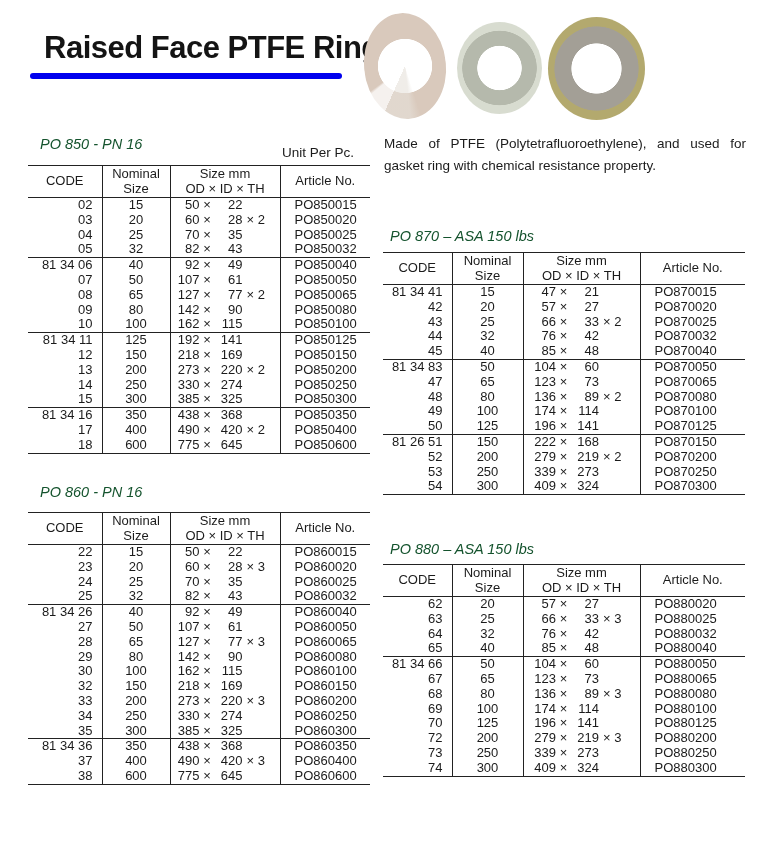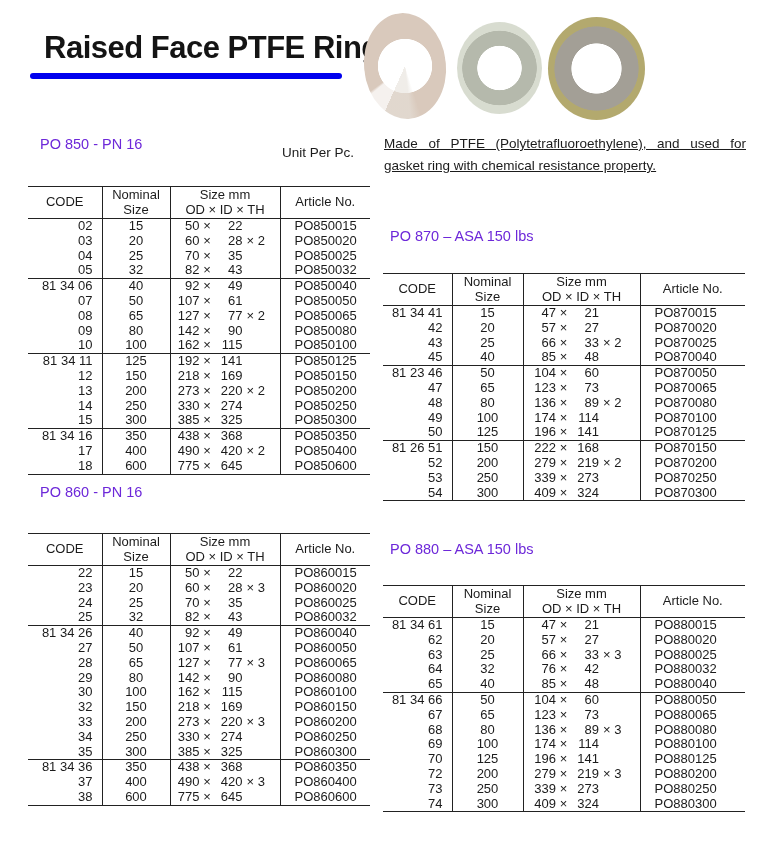--- a/index.html
+++ b/index.html
@@ -12,39 +12,39 @@
   .title-underline{position:absolute;left:30px;top:73px;width:312px;height:6px;
          border-radius:3px;background:#0000ee;}
 
   
   .ring{position:absolute;border-radius:50%;}
   #ring0{left:364px;top:13px;width:82px;height:106px;transform:rotate(-6deg);}
   #ring1{left:457px;top:22px;width:85px;height:92px;}
   #ring2{left:548px;top:17px;width:97px;height:103px;}
 
   
-  .tbl-label{position:absolute;font-size:14.5px;color:#6d28d9;white-space:nowrap;}
+  .tbl-label{position:absolute;font-size:14.5px;color:#14532d;white-space:nowrap;font-style:italic;}
   #label-850{left:40px;top:136px;}
   #label-860{left:40px;top:484px;}
   #label-870{left:390px;top:228px;}
   #label-880{left:390px;top:541px;}
   .unit-note{position:absolute;left:282px;top:145px;font-size:13.5px;}
 
   .desc{position:absolute;left:384px;top:133px;width:362px;font-size:13.5px;
-        line-height:22px;text-align:justify;margin:0;text-decoration:underline;}
+        line-height:22px;text-align:justify;margin:0;}
 
   
   .tbl-wrap{position:absolute;}
   #t0{left:28px;top:165px;width:342px;}
   #t1{left:28px;top:512px;width:342px;}
   #t2{left:383px;top:252px;width:362px;}
   #t3{left:383px;top:564px;width:362px;}
 
   table.spec{border-collapse:collapse;width:100%;table-layout:fixed;
-             font-size:13px;color:#1b1b1b;border-bottom:1.6px solid #222;margin-top:21px;}
+             font-size:13px;color:#1b1b1b;border-bottom:1.6px solid #222;}
   table.spec th{font-weight:400;vertical-align:middle;text-align:center;
              padding:1px 0;line-height:14.5px;height:29px;}
   table.spec thead tr{border-top:1.8px solid #222;border-bottom:1.8px solid #222;}
   table.spec th + th, table.spec td + td{border-left:1.2px solid #222;}
   table.spec tbody tr.group-start td{border-top:1.5px solid #222;}
   table.spec td{padding:0;height:14.8px;line-height:14.8px;white-space:nowrap;overflow:hidden;}
 
   .c-code{text-align:right;padding-right:9px !important;}
   .c-nom{text-align:center;}
   .c-size{text-align:center;}
@@ -380,27 +380,33 @@
             <td class="c-size"><span class="od">57</span><span class="xsep">×</span><span class="idv">27</span><span class="thv"></span></td>
             <td class="c-art">PO870020</td>
           </tr>
           <tr>
             <td class="c-code">43</td>
             <td class="c-nom">25</td>
             <td class="c-size"><span class="od">66</span><span class="xsep">×</span><span class="idv">33</span><span class="thv">× 2</span></td>
             <td class="c-art">PO870025</td>
           </tr>
           <tr>
+            <td class="c-code">44</td>
+            <td class="c-nom">32</td>
+            <td class="c-size"><span class="od">76</span><span class="xsep">×</span><span class="idv">42</span><span class="thv"></span></td>
+            <td class="c-art">PO870032</td>
+          </tr>
+          <tr>
             <td class="c-code">45</td>
             <td class="c-nom">40</td>
             <td class="c-size"><span class="od">85</span><span class="xsep">×</span><span class="idv">48</span><span class="thv"></span></td>
             <td class="c-art">PO870040</td>
           </tr>
           <tr class="group-start">
-            <td class="c-code">81 23 46</td>
+            <td class="c-code">81 34 83</td>
             <td class="c-nom">50</td>
             <td class="c-size"><span class="od">104</span><span class="xsep">×</span><span class="idv">60</span><span class="thv"></span></td>
             <td class="c-art">PO870050</td>
           </tr>
           <tr>
             <td class="c-code">47</td>
             <td class="c-nom">65</td>
             <td class="c-size"><span class="od">123</span><span class="xsep">×</span><span class="idv">73</span><span class="thv"></span></td>
             <td class="c-art">PO870065</td>
           </tr>
@@ -469,26 +475,20 @@
             <th>
               <div>Size mm</div>
               <div>OD × ID × TH</div>
             </th>
             <th>
               <div>Article No.</div>
             </th>
           </tr>
         </thead>
         <tbody>
-          <tr class="group-start">
-            <td class="c-code">81 34 61</td>
-            <td class="c-nom">15</td>
-            <td class="c-size"><span class="od">47</span><span class="xsep">×</span><span class="idv">21</span><span class="thv"></span></td>
-            <td class="c-art">PO880015</td>
-          </tr>
           <tr>
             <td class="c-code">62</td>
             <td class="c-nom">20</td>
             <td class="c-size"><span class="od">57</span><span class="xsep">×</span><span class="idv">27</span><span class="thv"></span></td>
             <td class="c-art">PO880020</td>
           </tr>
           <tr>
             <td class="c-code">63</td>
             <td class="c-nom">25</td>
             <td class="c-size"><span class="od">66</span><span class="xsep">×</span><span class="idv">33</span><span class="thv">× 3</span></td>

